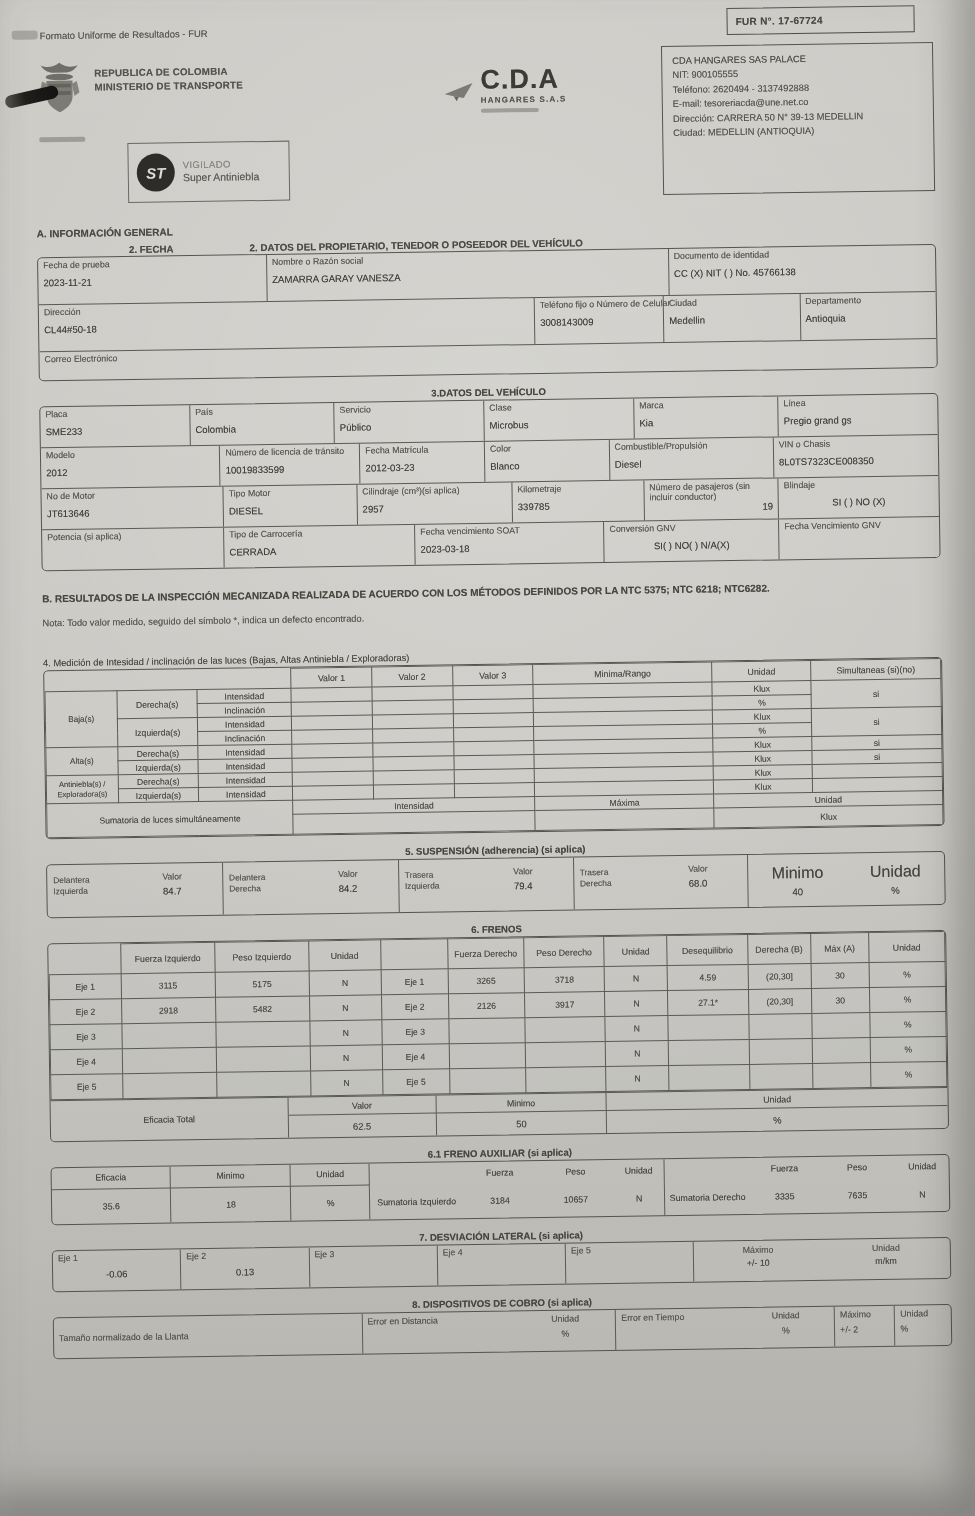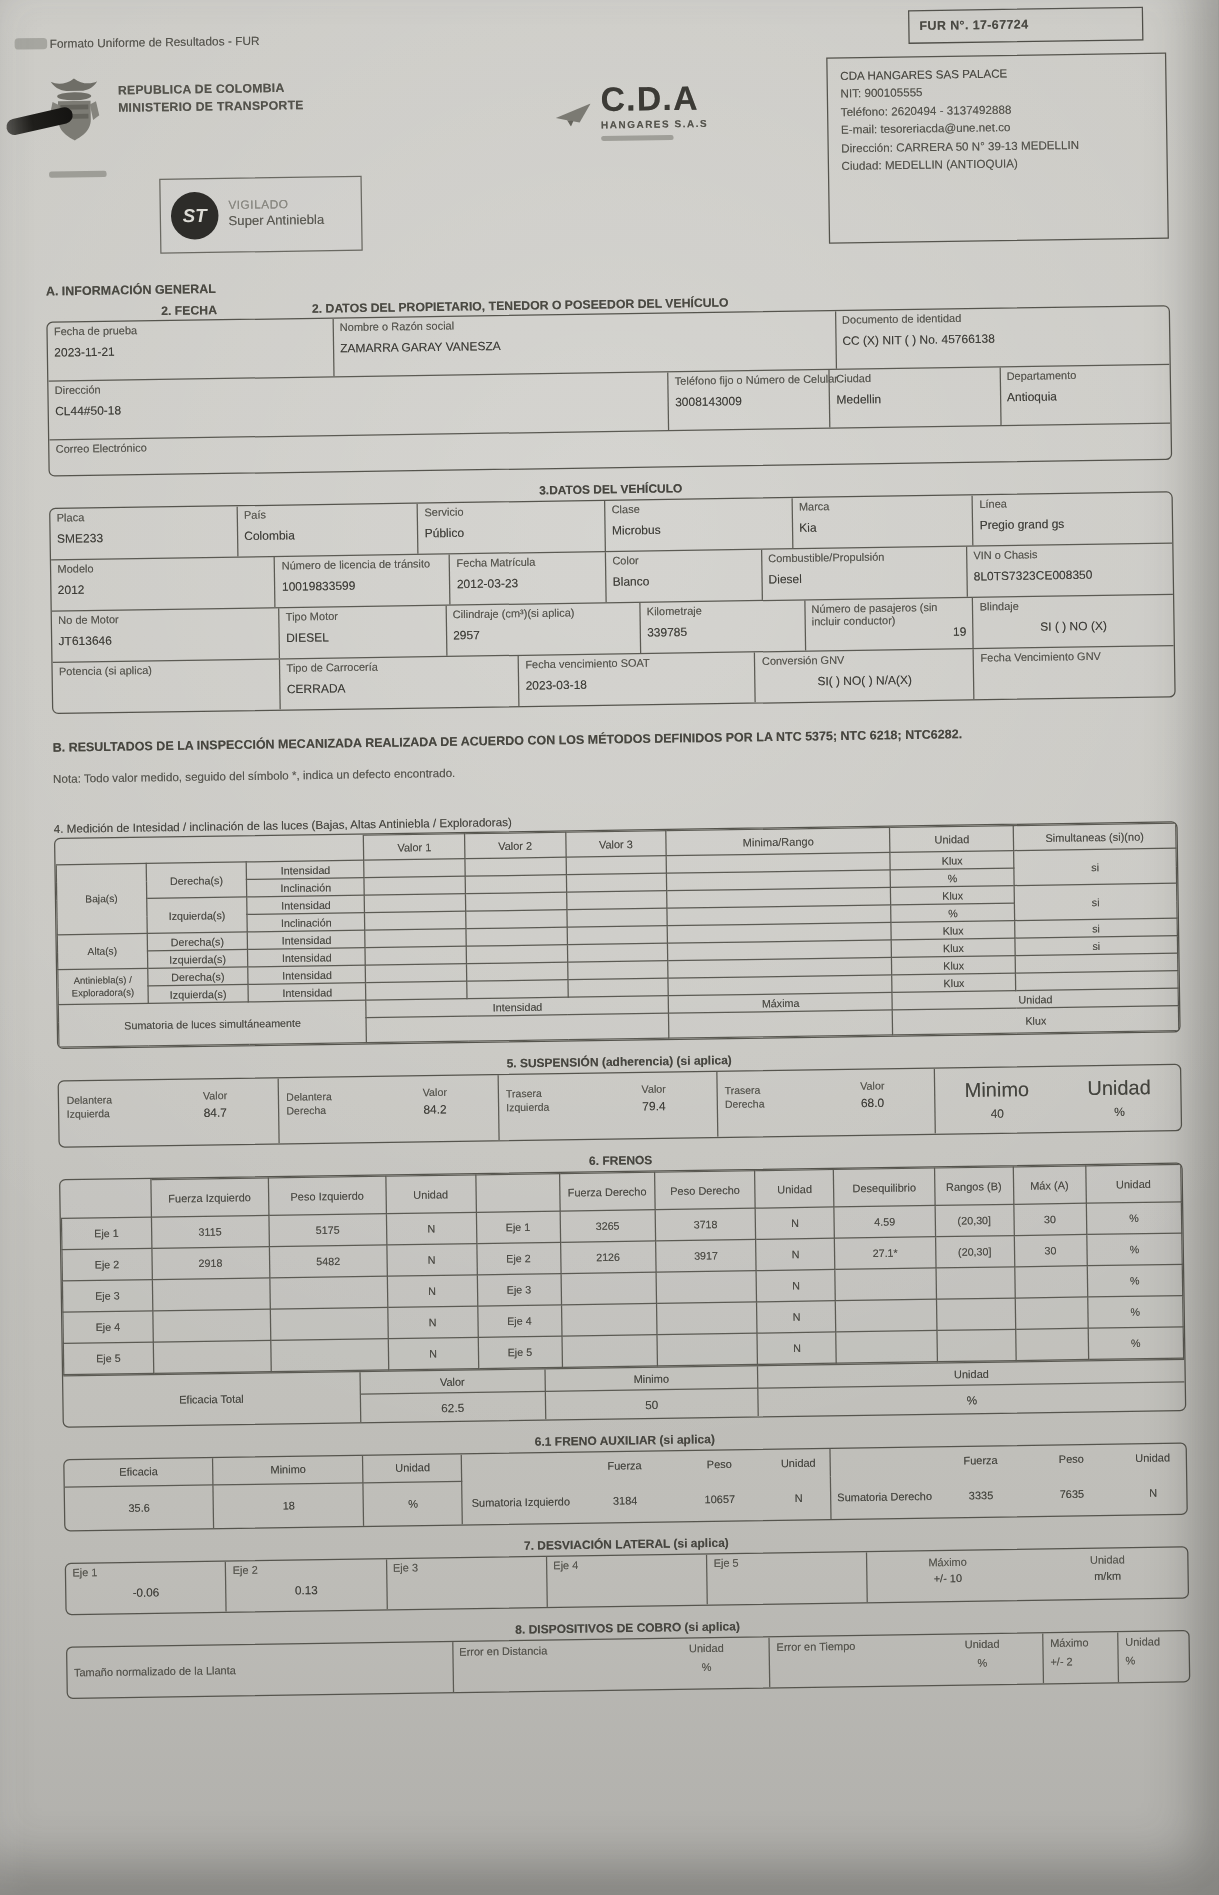--- a/index.html
+++ b/index.html
@@ -554,21 +554,21 @@
               <tr class="head">
           <td class="blank"></td>
           <td>Fuerza Izquierdo</td>
           <td>Peso Izquierdo</td>
           <td>Unidad</td>
           <td></td>
           <td>Fuerza Derecho</td>
           <td>Peso Derecho</td>
           <td>Unidad</td>
           <td>Desequilibrio</td>
-          <td>Rangos (B)</td>
+          <td>Derecha (B)</td>
           <td>Máx (A)</td>
           <td>Unidad</td>
         </tr>
         <tr>
           <td>Eje 1</td>
           <td>3115</td>
           <td>5175</td>
           <td>N</td>
           <td>Eje 1</td>
           <td>3265</td>

